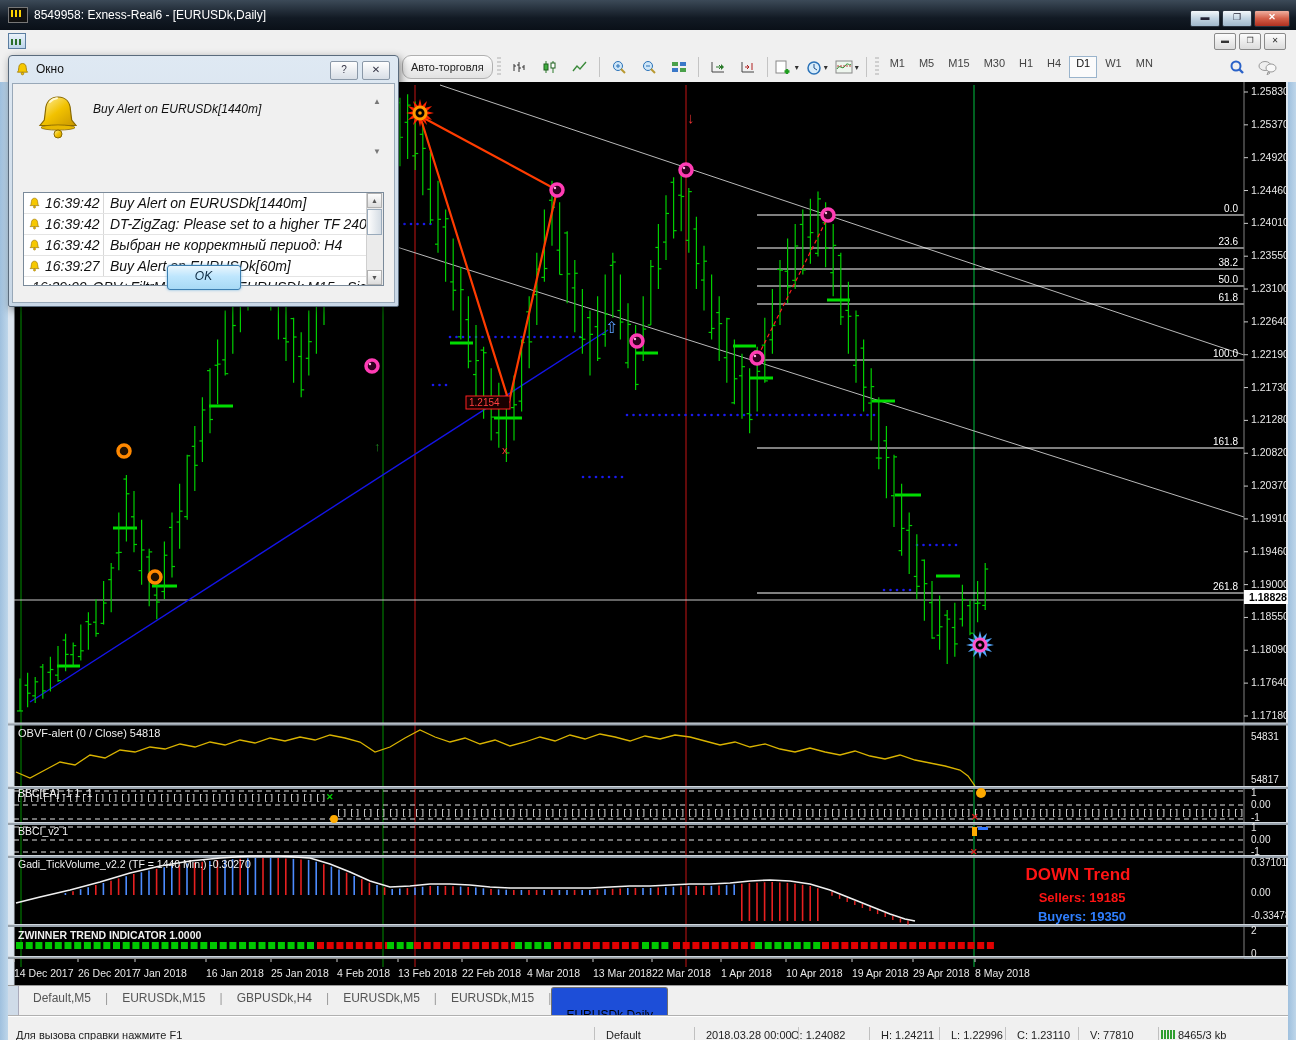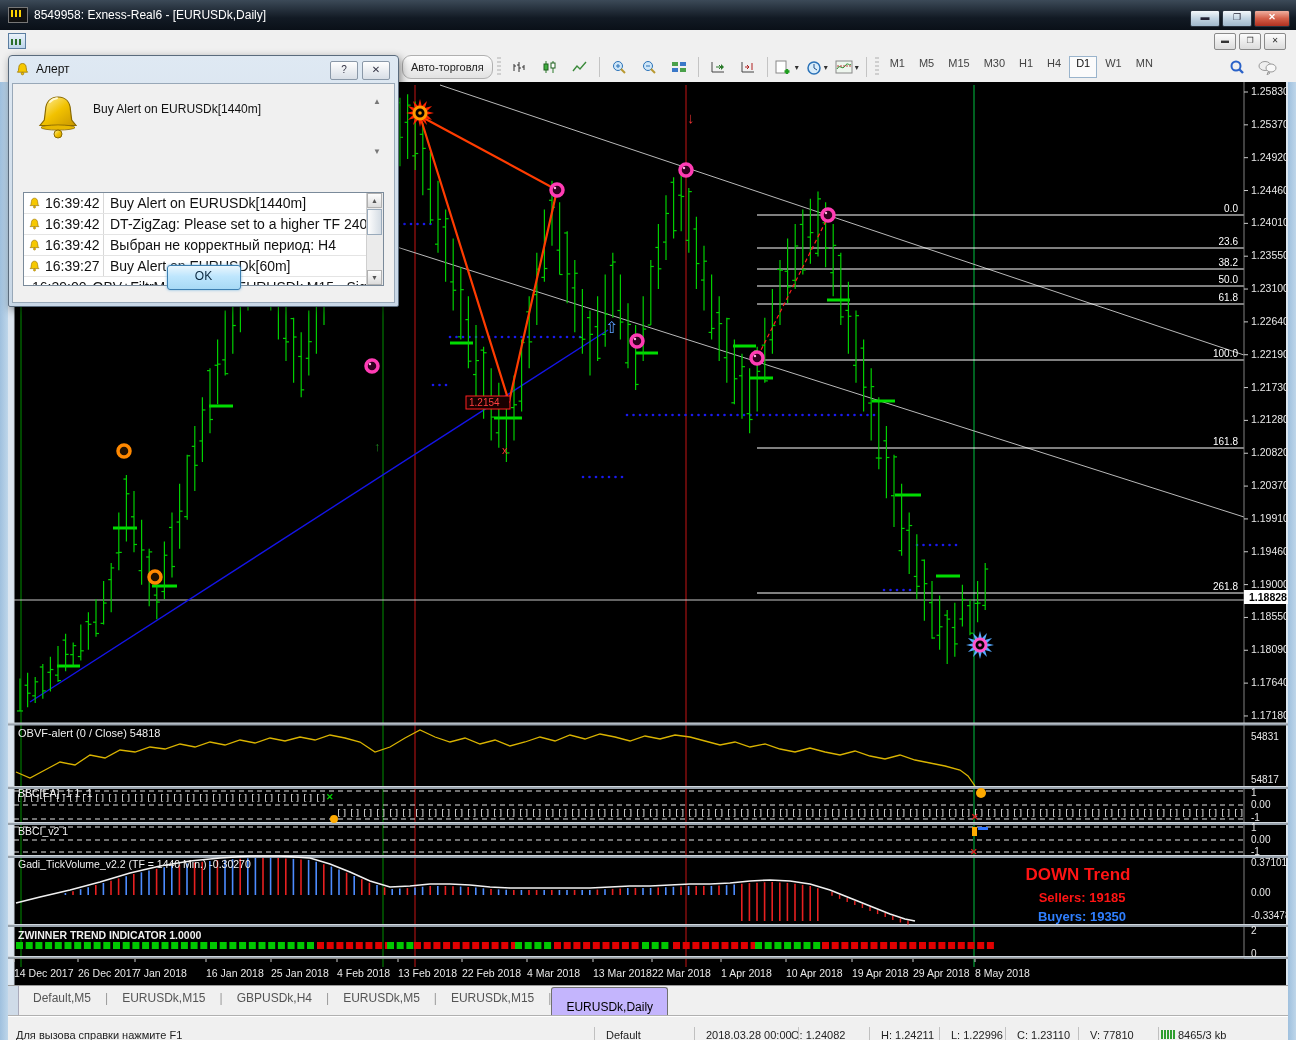--- a/index.html
+++ b/index.html
@@ -44,40 +44,40 @@
   
   #chart-svg{position:absolute;left:0;top:82px;}
   .edge{position:absolute;width:8px;top:82px;height:958px;background:linear-gradient(90deg,#9fc0de,#bed6ea);}
   #edge-l{left:0;} #edge-r{right:0;}
   
   #tabsbar{position:absolute;left:8px;top:985px;width:1280px;height:30px;background:#f0f0f0;
     border-top:1px solid #9a9a9a;display:flex;align-items:flex-start;font-size:12px;color:#555;}
   #tabsbar .tab-scroll{width:10px;height:29px;background:#cfdbe8;border-right:1px solid #aab;}
   .tab{padding:5px 14px 0 14px;height:24px;}
   .tab-sep{color:#999;padding-top:5px;}
-  .tab.active{background:#c4b5fd;border:1px solid #707070;border-bottom:none;border-radius:3px 3px 0 0;
-    color:#000;margin-top:1px;padding-top:12px;}
+  .tab.active{background:#1d4ed8;border:1px solid #707070;border-bottom:none;border-radius:3px 3px 0 0;
+    color:#000;margin-top:1px;padding-top:20px;}
   #statusbar{position:absolute;left:8px;top:1016px;width:1280px;height:24px;background:#f0f0f0;
     border-top:1px solid #fff;box-shadow:0 -1px 0 #b0b0b0;font-size:11px;color:#222;}
   #statusbar .help{position:absolute;left:8px;top:12px;}
   .st-cell{position:absolute;top:12px;white-space:nowrap;}
   .st-div{position:absolute;top:10px;width:1px;height:16px;background:#c0c0c0;}
   .net-ico{display:inline-block;width:14px;height:9px;margin-right:3px;
     background:repeating-linear-gradient(90deg,#2f9e2f 0 2px,#f0f0f0 2px 3px);}
   
   #dialog{position:absolute;left:8px;top:55px;width:389px;height:250px;
     background:linear-gradient(#dfe9f3,#c8d7e6);border:1px solid #5a6b7d;border-radius:4px 4px 2px 2px;
     box-shadow:2px 3px 8px rgba(0,0,0,.45);font-size:12px;color:#111;}
   #dlg-title{height:26px;display:flex;align-items:center;}
   #dlg-title .cap{margin-left:6px;}
   .dlg-btns{position:absolute;right:8px;top:5px;display:flex;gap:4px;}
   .dlg-btn{width:26px;height:17px;border:1px solid #8a98a8;border-radius:2px;
     background:linear-gradient(#fefefe,#d8dee6);text-align:center;font-size:10px;line-height:15px;color:#334;}
   #dlg-body{position:absolute;left:3px;right:3px;top:27px;bottom:3px;background:#f0f0f0;
-    border:1px solid #98a8b8;}
+    border:1px solid #98a8b8;font-style:italic;}
   #dlg-msg{position:absolute;left:80px;top:18px;font-size:12px;color:#111;}
   #dlg-bigbell{position:absolute;left:22px;top:10px;}
   .mini-arrow{position:absolute;right:10px;width:14px;height:12px;color:#777;font-size:8px;
     text-align:center;line-height:12px;}
   #list{position:absolute;left:10px;right:10px;top:108px;height:92px;background:#fff;
     border:1px solid #7a8a9a;overflow:hidden;}
   .lrow{height:20px;display:flex;align-items:center;border-bottom:1px solid #e4e4e4;font-size:14px;}
   .lrow .t{width:58px;margin-left:4px;}
   .lrow .dv{width:1px;height:20px;background:#d8d8d8;margin-right:6px;}
   .lrow .m{white-space:nowrap;}
@@ -1231,21 +1231,21 @@
     <span class="st-cell" style="left: 1114px; padding-left: 39px;"><span class="net-ico"></span>8465/3 kb</span>
     <span class="st-div" style="left: 1150px;"></span>
   </div>
 
 <div id="dialog">
   <div id="dlg-title">
     <svg class="cap" width="15" height="15">
         <path d="M7.5 1.5c-2.4 0-3.6 1.7-3.7 3.9l-.4 3.4-1 1.4h10.2l-1-1.4-.4-3.4C11.1 3.2 9.9 1.5 7.5 1.5z" fill="#f6c800" stroke="#a07800" stroke-width=".8"></path>
         <circle cx="7.5" cy="11.6" r="1.2" fill="#f6c800" stroke="#a07800" stroke-width=".8"></circle>
       </svg>
-    <span class="cap">Алерт</span>
+    <span class="cap">Окно</span>
     <span class="dlg-btns">
       <span class="dlg-btn">?</span>
       <span class="dlg-btn">✕</span>
     </span>
   </div>
   <div id="dlg-body">
     <svg id="dlg-bigbell" width="46" height="48">
       <defs>
           <linearGradient id="gb" x1="0" y1="0" x2="1" y2="1">
         <stop offset="0" stop-color="#fff3b0"></stop>

